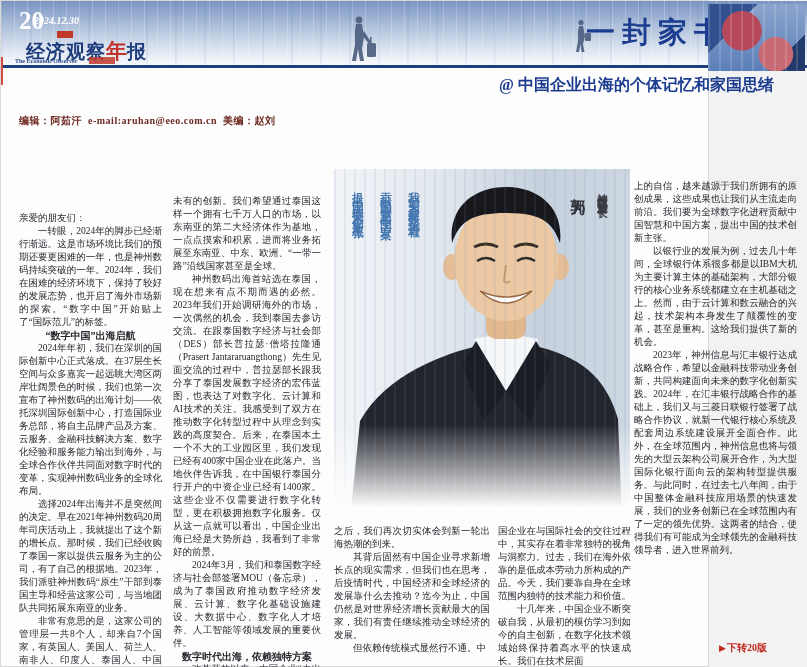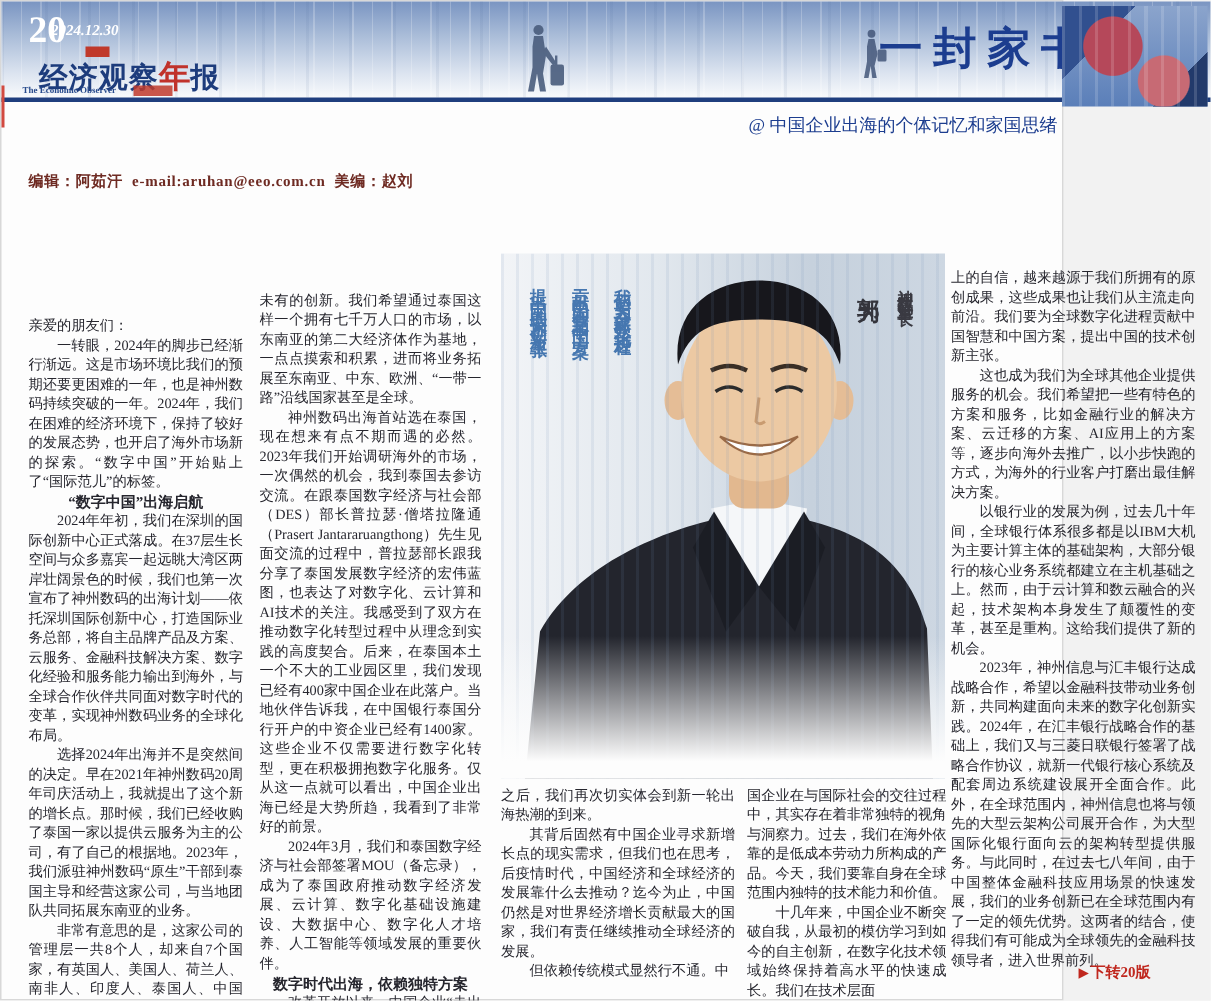--- a/index.html
+++ b/index.html
@@ -31,21 +31,21 @@
   .logo-en-accent { position:absolute; left:88px; top:56px; width:26px; height:7px; background:#c0392b; opacity:.85; z-index:2; }
   .logo-badge { position:absolute; left:56px; top:30px; width:16px; height:7px; background:#c0392b; z-index:2; }
   .traveler-1 { position:absolute; left:330px; top:14px; z-index:2; opacity:.9; }
   .traveler-2 { position:absolute; left:568px; top:18px; z-index:2; opacity:.85; }
   .banner-title {
     position:absolute; left:585px; top:12px; z-index:2;
     font-size:29px; font-weight:900; color:#1c3d8f; letter-spacing:7px; white-space:nowrap;
   }
   .banner-sub {
     position:absolute; left:498px; top:46px; z-index:2;
-    font-size:12px; font-weight:normal; color:#1c3d8f; white-space:nowrap;margin-top:28px;
+    font-size:16px; font-weight:bold; color:#1c3d8f; white-space:nowrap;margin-top:28px;
   }
   .collage {
     position:absolute; left:707px; top:3px; width:97px; height:67px; z-index:3;
     background:
       radial-gradient(circle at 35% 40%, #b5485a 0 26%, transparent 27%),
       radial-gradient(circle at 70% 75%, #c76a74 0 20%, transparent 21%),
       linear-gradient(135deg,#31508f 0 30%,transparent 30%),
       linear-gradient(315deg,#223a6b 0 22%,transparent 22%),
       linear-gradient(180deg,#8ba4cc 0%,#5b7fb9 100%);
   }
@@ -217,21 +217,20 @@
     <p class="indent">但依赖传统模式显然行不通。中</p>
   </div>
 
   <div class="col col4">
     <p>国企业在与国际社会的交往过程中，其实存在着非常独特的视角与洞察力。过去，我们在海外依靠的是低成本劳动力所构成的产品。今天，我们要靠自身在全球范围内独特的技术能力和价值。</p>
     <p class="indent">十几年来，中国企业不断突破自我，从最初的模仿学习到如今的自主创新，在数字化技术领域始终保持着高水平的快速成长。我们在技术层面</p>
   </div>
 
   <div class="col col5">
     <p>上的自信，越来越源于我们所拥有的原创成果，这些成果也让我们从主流走向前沿。我们要为全球数字化进程贡献中国智慧和中国方案，提出中国的技术创新主张。</p>
-    <p class="indent">这也成为我们为全球其他企业提供服务的机会。我们希望把一些有特色的方案和服务，比如金融行业的解决方案、云迁移的方案、AI应用上的方案等，逐步向海外去推广，以小步快跑的方式，为海外的行业客户打磨出最佳解决方案。</p>
     <p class="indent">以银行业的发展为例，过去几十年间，全球银行体系很多都是以IBM大机为主要计算主体的基础架构，大部分银行的核心业务系统都建立在主机基础之上。然而，由于云计算和数云融合的兴起，技术架构本身发生了颠覆性的变革，甚至是重构。这给我们提供了新的机会。</p>
     <p class="indent">2023年，神州信息与汇丰银行达成战略合作，希望以金融科技带动业务创新，共同构建面向未来的数字化创新实践。2024年，在汇丰银行战略合作的基础上，我们又与三菱日联银行签署了战略合作协议，就新一代银行核心系统及配套周边系统建设展开全面合作。此外，在全球范围内，神州信息也将与领先的大型云架构公司展开合作，为大型国际化银行面向云的架构转型提供服务。与此同时，在过去七八年间，由于中国整体金融科技应用场景的快速发展，我们的业务创新已在全球范围内有了一定的领先优势。这两者的结合，使得我们有可能成为全球领先的金融科技领导者，进入世界前列。</p>
   </div>
 
   <div class="cont-note">
     <span class="arrow">▶</span><span>下转20版</span>
   </div>
 
 </div>
 

